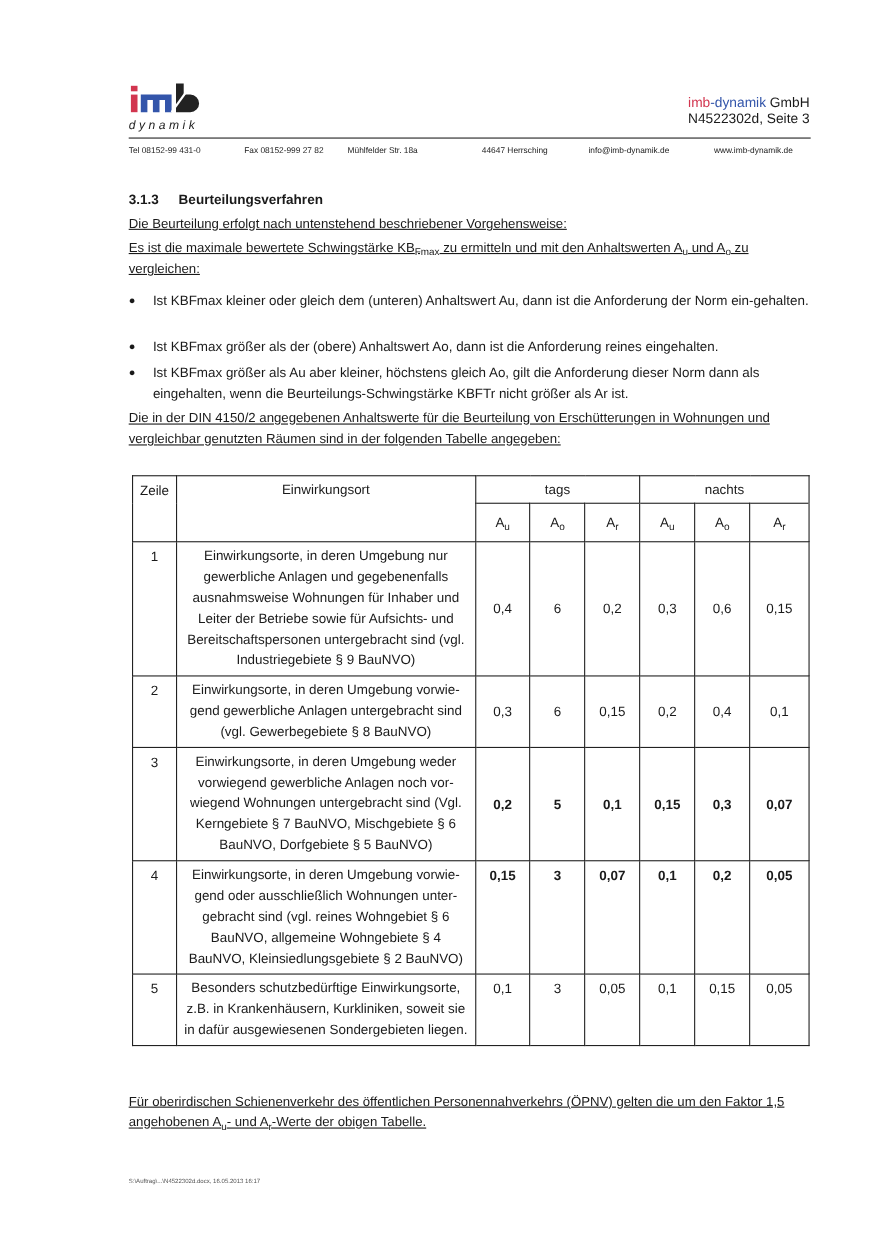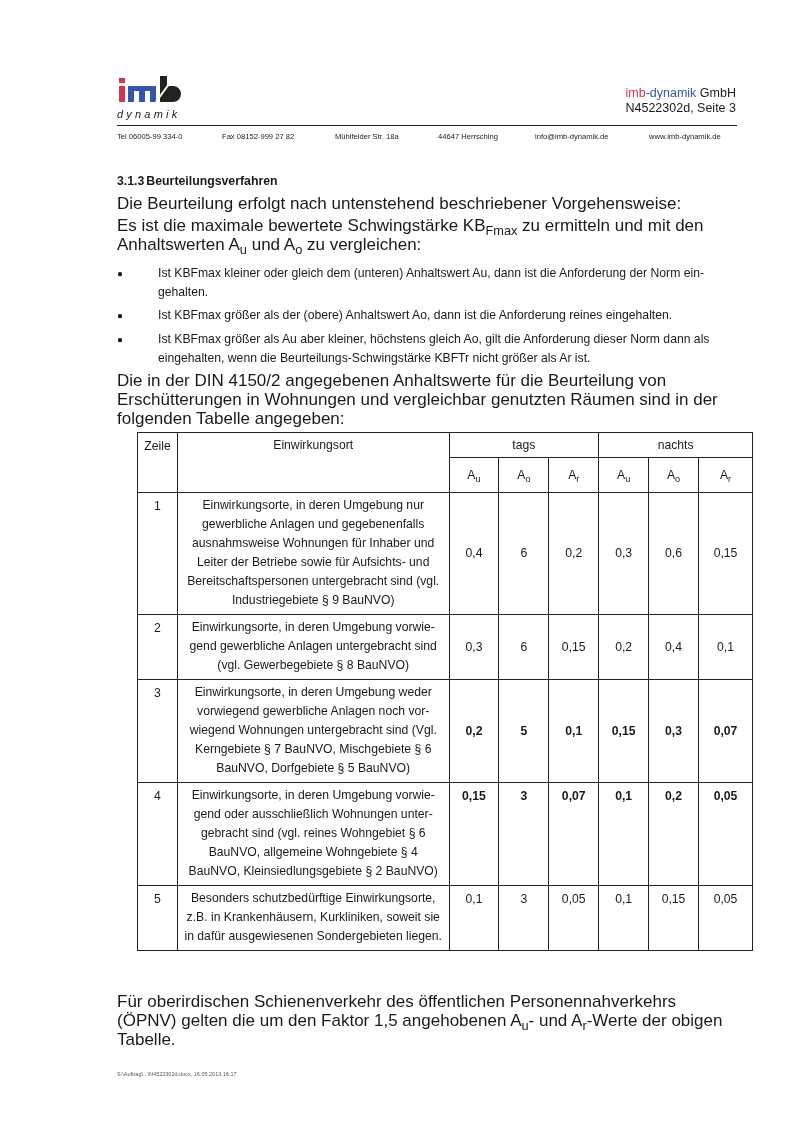--- a/index.html
+++ b/index.html
@@ -2,36 +2,36 @@
 <html><head>
 <meta charset="utf-8">
 <style>
   html, body { margin:0; padding:0; background:#ffffff; }
   body { width:794px; height:1123px; position:relative; overflow:hidden;
          font-family:"Liberation Sans", sans-serif; color:#1a1a1a; }
   .abs { position:absolute; }
   
   .logo { left:117px; top:74px; width:70px; height:48px; }
   .logo-word { left:117px; top:108px; font-size:11px; font-style:italic; letter-spacing:3.2px; color:#222; }
-  .company { right:58px; top:86px; font-size:12.5px; text-align:left; line-height:15px; }
+  .company { right:58px; top:86px; font-size:12.5px; text-align:right; line-height:15px; }
   .company .brand { color:#3355aa; }
   .company .brand .r { color:#d2354f; }
   .hdr-rule { left:117px; top:125px; width:620px; height:1px; background:#222; }
   .contact { top:132px; font-size:7.6px; color:#222; white-space:nowrap; }
   
   .h3 { left:117px; top:174px; font-size:12.3px; font-weight:bold; }
-  .h3 .num { margin-right:2px; }
-  .p { left:117px; font-size:17px; line-height:19px; width:620px; }
+  .h3 .num { margin-right:18px; }
+  .p { left:117px; font-size:12px; line-height:19px; width:620px;text-decoration:underline; }
   .bullet { left:117px; width:620px; font-size:12.2px; line-height:19px; }
   .bullet .dot { position:absolute; left:0; top:0; width:20px; font-size:10px; }
-  .bullet .txt { margin-left:41px; }
+  .bullet .txt { margin-left:22px; }
   sub { font-size:0.75em; vertical-align:-0.35em; line-height:0; }
   
   table.norm { position:absolute; left:120px; top:432px; width:616px; border-collapse:collapse;
-               font-size:12.2px; line-height:19px;margin-left:17px; }
+               font-size:12.2px; line-height:19px; }
   table.norm td { border:1px solid #222; vertical-align:middle; text-align:center; padding:0; }
   table.norm td.desc { text-align:center; padding:3px 4px 4px 4px; vertical-align:top; }
   table.norm td.row-no { vertical-align:top; padding-top:4px; }
   table.norm td.top { vertical-align:top; padding-top:4px; }
   table.norm .b { font-weight:bold; }
   table.norm tr.head1 td { height:24px; }
   table.norm tr.head2 td { height:34px; }
   .footer-note { left:117px; top:1071px; font-size:5.5px; color:#555; }
 </style>
 </head>
@@ -45,23 +45,23 @@
   <path d="M39 28 L52 10" stroke="#fff" stroke-width="2"></path>
 </svg>
 <div class="abs logo-word">dynamik</div>
 
 <div class="abs company">
   <div><span class="brand"><span class="r">i</span><span class="r">mb</span>-dynamik</span> <span>GmbH</span></div>
   <div>N4522302d, Seite 3</div>
 </div>
 
 <div class="abs hdr-rule"></div>
-<div class="abs contact" style="left:117px">Tel 06005-99 334-0</div>
+<div class="abs contact" style="left:117px">Tel 08152-99 431-0</div>
 <div class="abs contact" style="left:222px">Fax 08152-999 27 82</div>
-<div class="abs contact" style="left:335px">Mühlfelder Str. 18a</div>
+<div class="abs contact" style="left:316px">Mühlfelder Str. 18a</div>
 <div class="abs contact" style="left:438px">44647 Herrsching</div>
 <div class="abs contact" style="left:535px">info@imb-dynamik.de</div>
 <div class="abs contact" style="left:649px">www.imb-dynamik.de</div>
 
 <div class="abs h3">
   <span class="num">3.1.3</span><span>Beurteilungsverfahren</span>
 </div>
 <div class="abs p" style="top:194px">Die Beurteilung erfolgt nach untenstehend beschriebener Vorgehensweise:</div>
 <div class="abs p" style="top:216px"><span>Es ist die maximale bewertete Schwingstärke KB</span><sub>Fmax</sub><span> zu ermitteln und mit den Anhaltswerten A</span><sub>u</sub><span> und A</span><sub>o</sub><span> zu vergleichen:</span></div>
 

